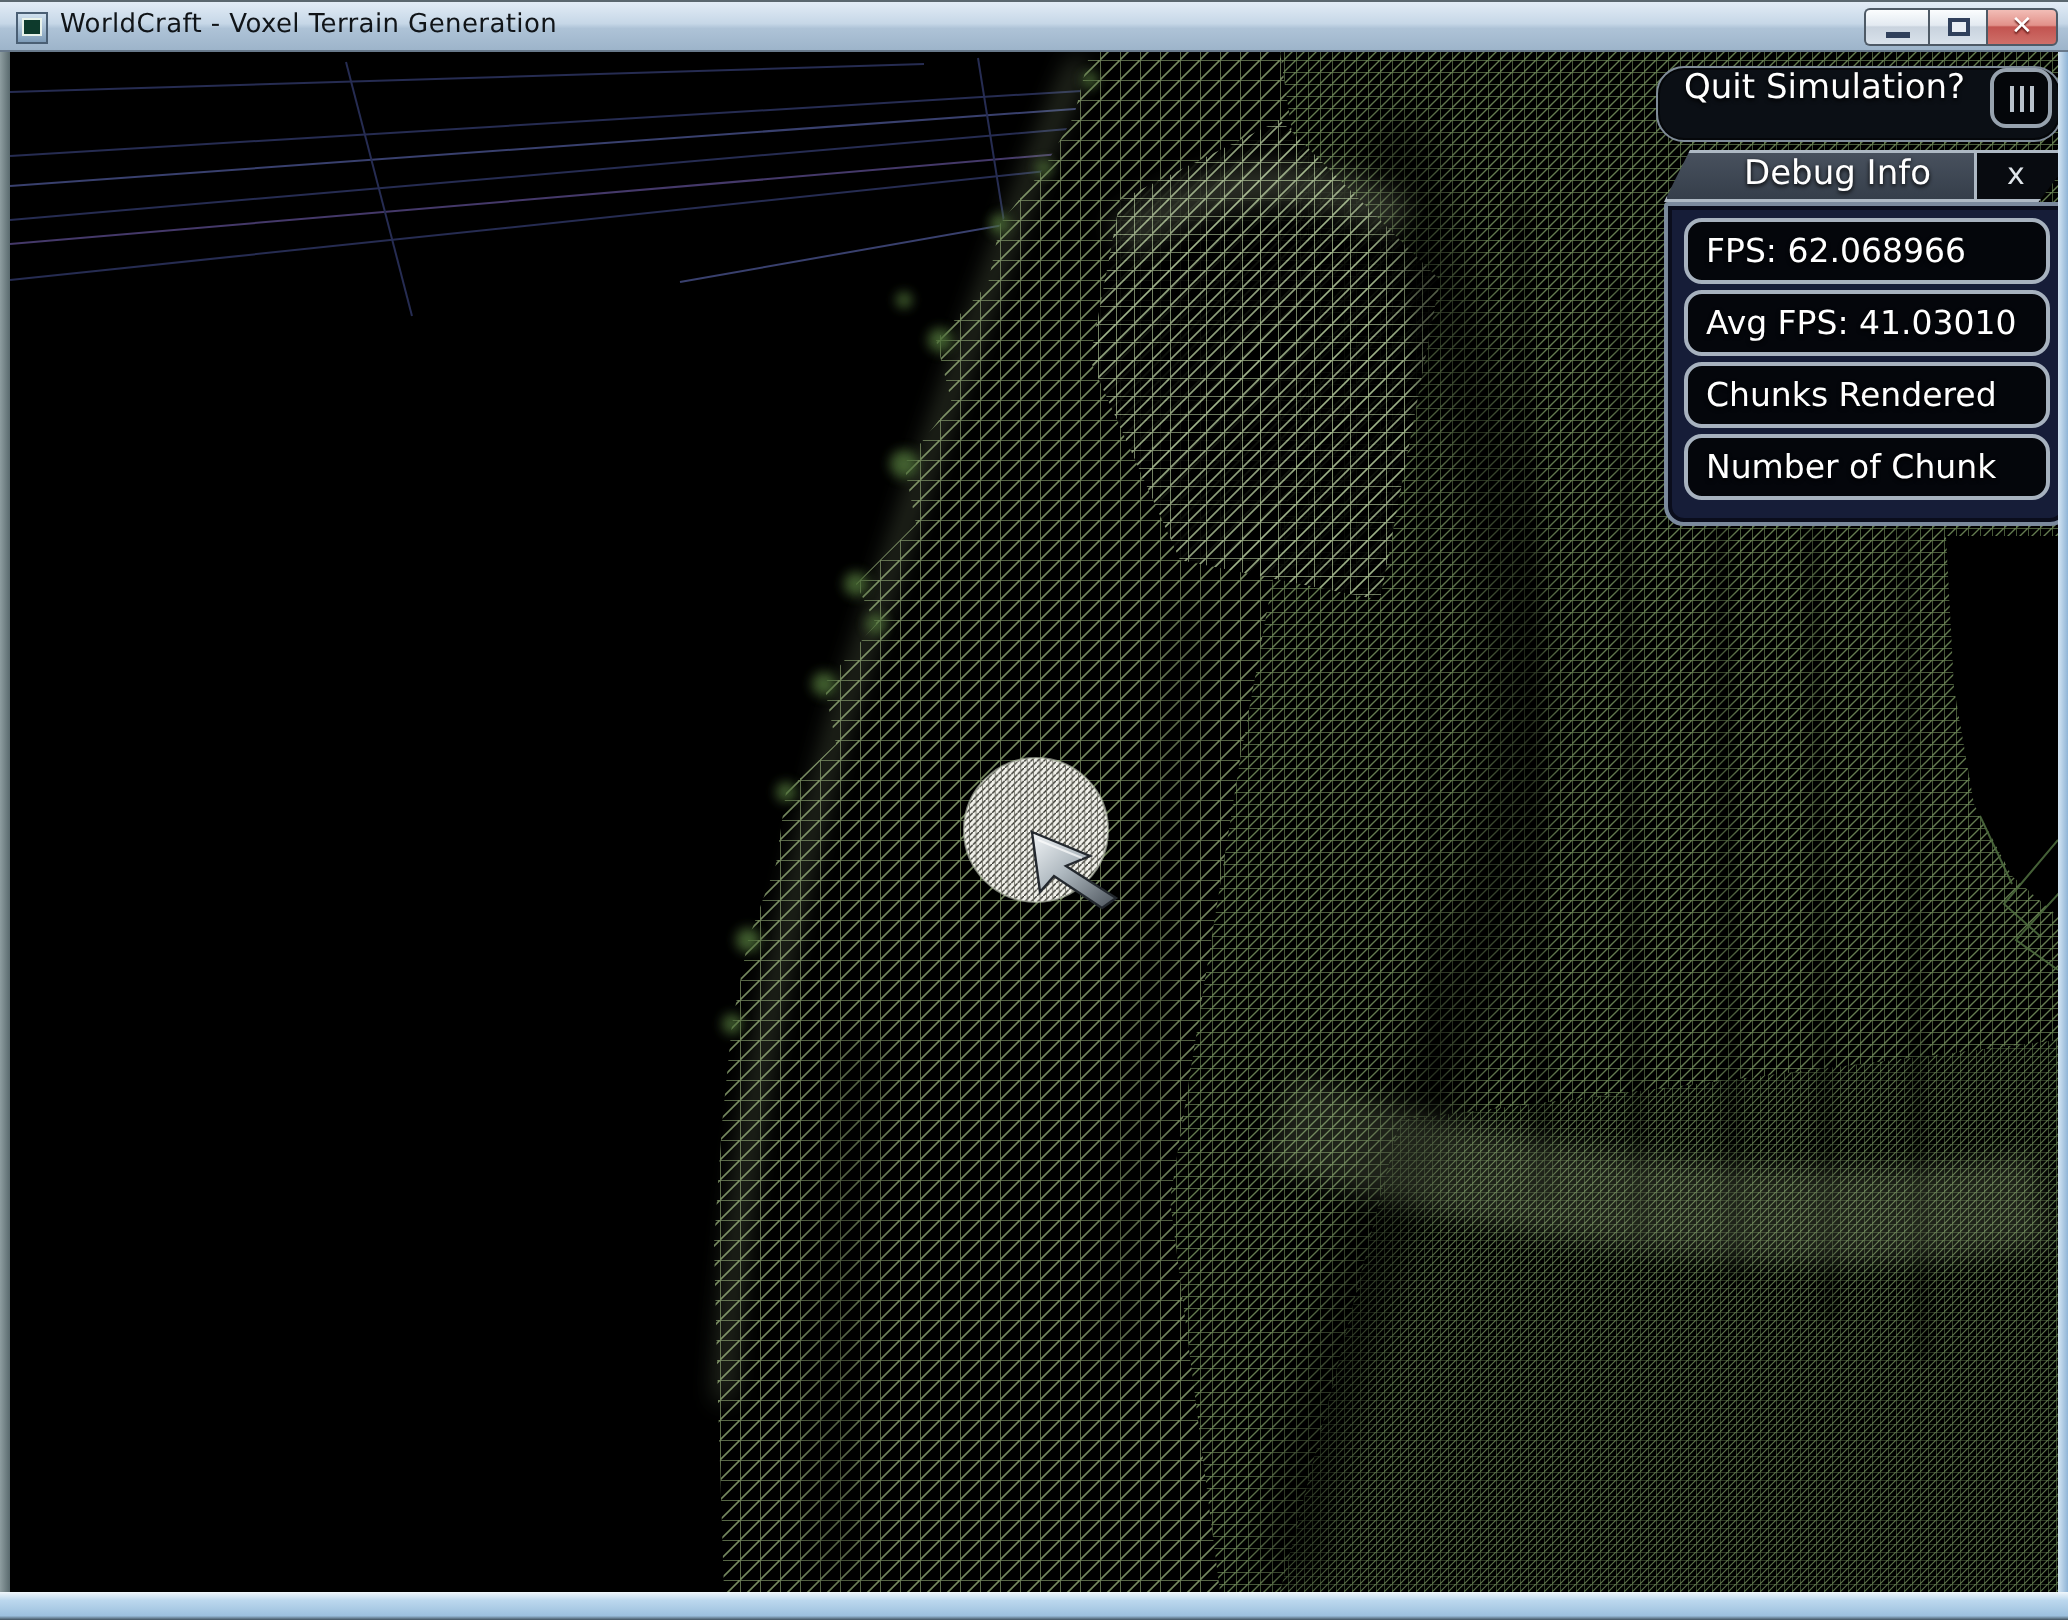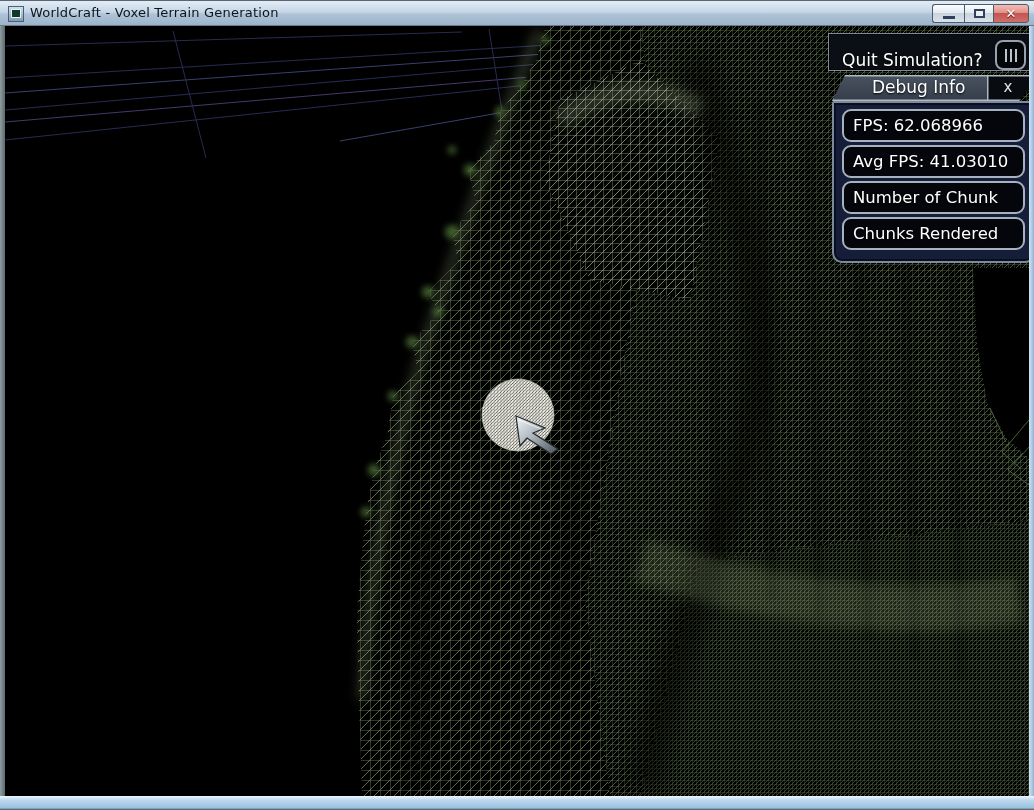--- a/index.html
+++ b/index.html
@@ -31,22 +31,22 @@
   .border-right{position:absolute;right:0;top:26px;width:5px;height:772px;
     background:linear-gradient(90deg,#d4e5f3,#8fb4d6);}
   .border-bottom{position:absolute;left:0;top:796px;width:1034px;height:14px;
     background:linear-gradient(#f0f7fc,#bcd8ee 30%,#9cc0de 85%,#41525e);}
   
   .viewport{position:absolute;left:5px;top:26px;width:1024px;height:770px;background:#000;overflow:hidden;}
   .viewport svg{position:absolute;left:0;top:0;}
   
   .hud{position:absolute;color:#fff;}
   .quit-panel{left:828px;top:33px;width:203px;height:38px;background:#0b0f15;
-    border:1px solid #7f8b98;border-radius:0;box-shadow:0 0 0 1px #05070a inset;
-    display:flex;align-items:flex-end;box-sizing:border-box;}
+    border:1px solid #7f8b98;border-radius:14px;box-shadow:0 0 0 1px #05070a inset;
+    display:flex;align-items:flex-start;box-sizing:border-box;}
   .quit-label{font-size:17px;padding-left:13px;flex:1;white-space:nowrap;text-shadow:0 1px 2px #000;}
   .quit-toggle{width:31px;height:30px;margin-right:4px;border:2px solid #97a2ae;border-radius:8px;
     background:#04060a;box-sizing:border-box;display:flex;align-items:center;justify-content:center;gap:3px;}
   .quit-toggle i{display:block;width:2px;height:13px;background:#b9c2cc;}
   .debug-wrap{left:832px;top:75px;width:199px;}
   .debug-title{position:relative;height:26px;width:192px;
     background:linear-gradient(#49525f,#343d49);
     clip-path:polygon(13px 0,100% 0,calc(100% - 10px) 100%,0 100%);
     box-shadow:0 0 0 1.5px #aeb9c4 inset;}
   .debug-title-label{position:absolute;left:40px;top:2px;font-size:17px;text-shadow:0 1px 2px #000;}
@@ -194,22 +194,22 @@
   <div class="hud debug-wrap" style="position: absolute; left: 827px; top: 49px; width: 199px;">
     <div class="debug-title">
       <div class="debug-title-label">Debug Info</div>
     </div>
     <div class="debug-close">
       <span>x</span>
     </div>
     <div class="debug-body">
       <div class="stat-row">FPS: 62.068966</div>
       <div class="stat-row">Avg FPS: 41.03010</div>
+      <div class="stat-row">Chunks Rendered</div>
       <div class="stat-row">Number of Chunk</div>
-      <div class="stat-row">Chunks Rendered</div>
     </div>
   </div>
 </div>
 
 <div class="titlebar">
   <div class="app-icon"></div>
   <div class="title-text">WorldCraft - Voxel Terrain Generation</div>
   <div class="winbtns">
     <div class="wbtn min">
       <span class="glyph-min"></span>

